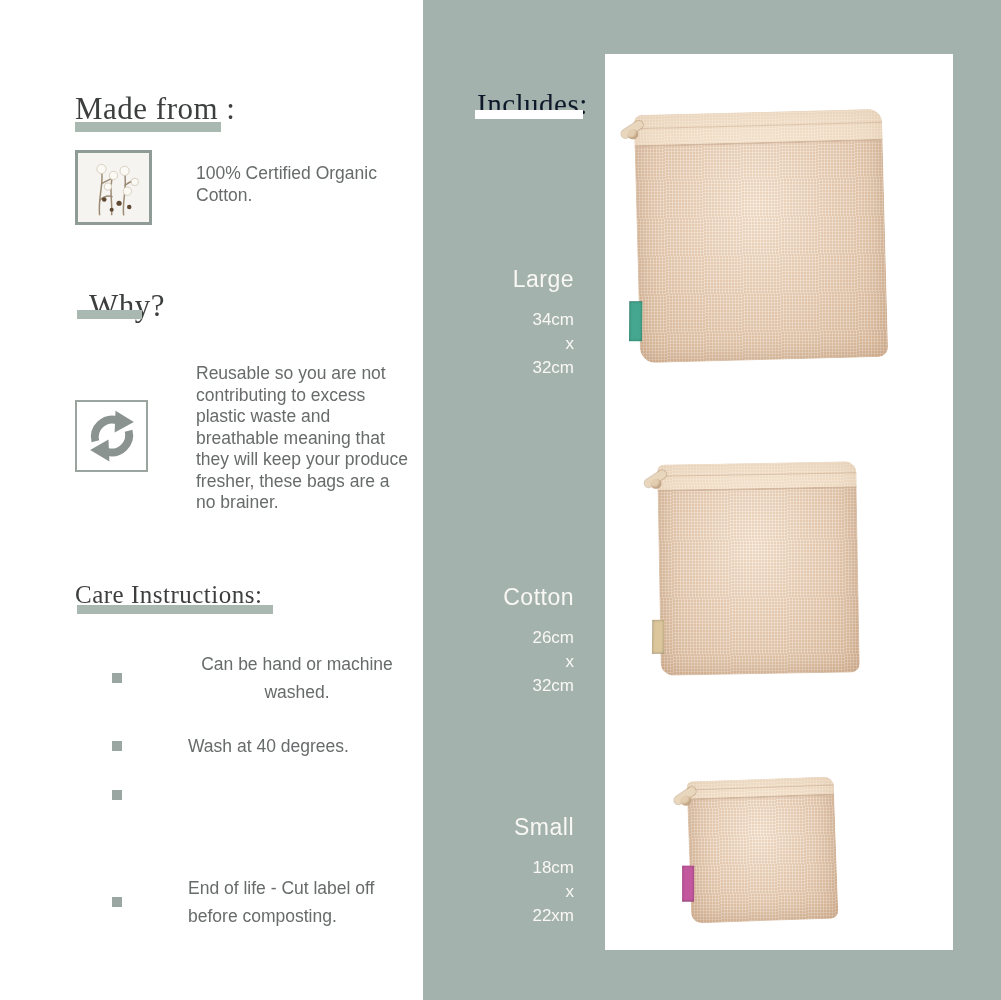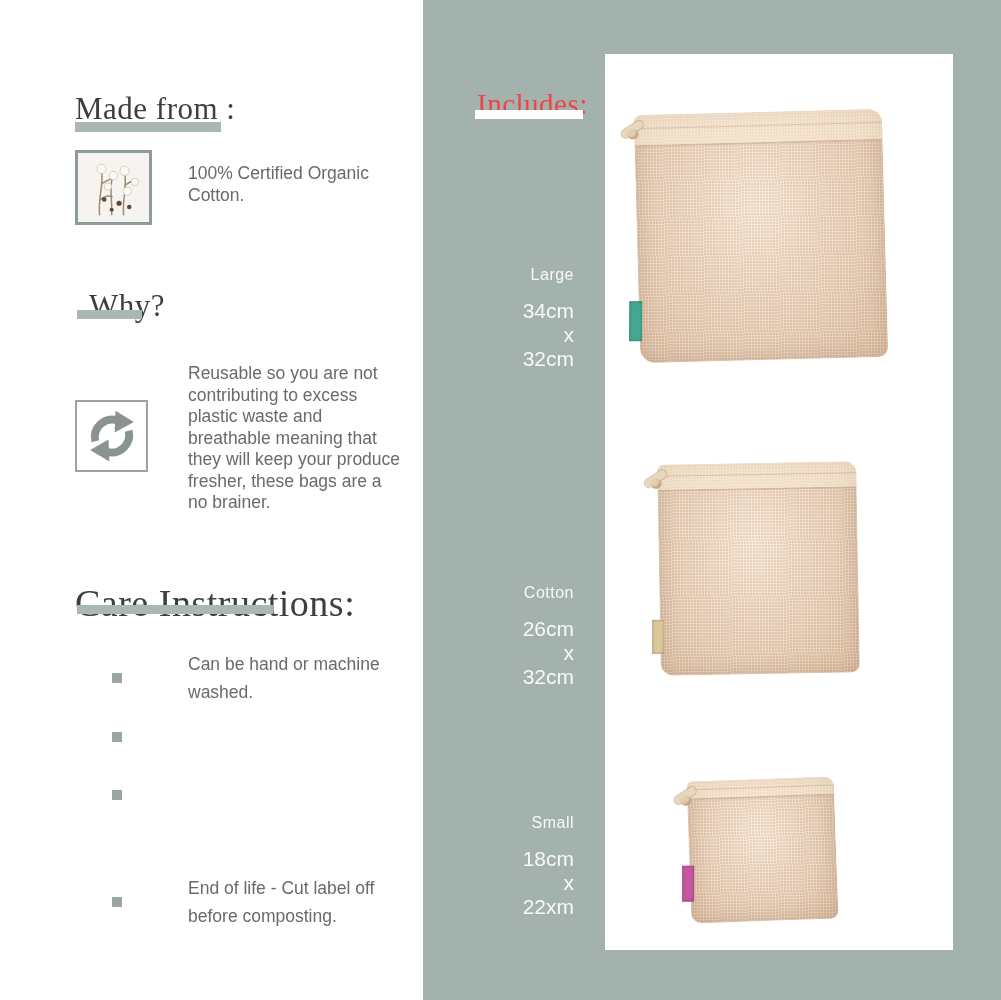--- a/index.html
+++ b/index.html
@@ -13,51 +13,51 @@
   .green-bg{left:423px;top:0;width:578px;height:1000px;background:#a4b2ad;}
   .white-panel{left:605px;top:54px;width:348px;height:896px;background:#ffffff;}
 
   
   .heading{
     font-family:"Liberation Serif", serif;font-weight:400;color:#3d3f3e;
     letter-spacing:0.5px;white-space:nowrap;margin-top:25px;
   }
   .h-made{left:75px;top:66px;font-size:31px;}
   .h-why{left:89px;top:263px;font-size:31px;}
-  .h-care{left:75px;top:556px;font-size:38px;}
-  .h-includes{left:477px;top:63px;font-size:29px;color:#ef4444;text-align:center;}
+  .h-care{left:75px;top:556px;font-size:25px;}
+  .h-includes{left:477px;top:63px;font-size:29px;color:#0f172a;text-align:center;}
 
   .bar{background:#a9b8b1;}
   .bar-made{left:75px;top:122px;width:146px;height:10px;}
   .bar-why{left:77px;top:310px;width:65px;height:9px;}
   .bar-care{left:77px;top:605px;width:196px;height:9px;}
   .bar-includes{left:475px;top:110px;width:108px;height:9px;background:#ffffff;}
 
   
-  .body-text{color:#686b6b;font-size:17.5px;line-height:22px;}
+  .body-text{color:#686b6b;font-size:17.5px;line-height:22px;margin-left:8px;}
   .made-text{left:188px;top:162px;width:205px;}
   .why-text{left:188px;top:363px;width:214px;line-height:21.5px;}
 
   .icon-box{background:#ffffff;display:flex;align-items:center;justify-content:center;}
   .cotton-box{left:75px;top:150px;width:71px;height:69px;border:3px solid #8f9b96;background:#f6f4f0;}
   .recycle-box{left:75px;top:400px;width:69px;height:68px;border:2px solid #9ba49f;}
 
   
   .bullet-row{left:112px;display:flex;align-items:center;}
   .bullet-sq{width:10px;height:10px;background:#9aa6a1;flex:0 0 10px;}
   .bullet-text{margin-left:66px;width:218px;color:#686b6b;font-size:17.5px;line-height:28px;}
-  .row1{top:650px;}
+  .row1{top:650px;text-align:center;}
   .row2{top:732px;}
   .row3{top:790px;}
   .row4{top:874px;justify-content:flex-end;}
 
   
   .size-block{right:427px;text-align:right;color:#f9f8f5;}
-  .size-name{font-size:16px;letter-spacing:0.5px;margin-bottom:15px;}
-  .size-dim,.size-sep{font-size:21px;line-height:24px;}
+  .size-name{font-size:23px;letter-spacing:0.5px;margin-bottom:15px;}
+  .size-dim,.size-sep{font-size:17px;line-height:24px;}
   .sb-large{top:266px;}
   .sb-medium{top:584px;}
   .sb-small{top:814px;}
 
   
   .bag{
     position:absolute;
     background-color:#e1c1a4;
     background-image:
       radial-gradient(ellipse at 48% 38%, rgba(255,248,238,0.40), rgba(186,146,110,0.28) 96%),
@@ -144,20 +144,21 @@
 
 <div class="abs heading h-care">Care Instructions:</div>
 <div class="abs bar bar-care"></div>
 
 <div class="abs bullet-row row1">
   <span class="bullet-sq"></span>
   <div class="bullet-text">Can be hand or machine washed.</div>
 </div>
 <div class="abs bullet-row row2">
   <span class="bullet-sq"></span>
+  <div class="bullet-text">Wash at 40 degrees.</div>
 </div>
 <div class="abs bullet-row row3">
   <span class="bullet-sq"></span>
 </div>
 <div class="abs bullet-row row4">
   <span class="bullet-sq"></span>
   <div class="bullet-text">End of life - Cut label off before composting.</div>
 </div>
 
 <div class="abs heading h-includes">Includes:</div>

